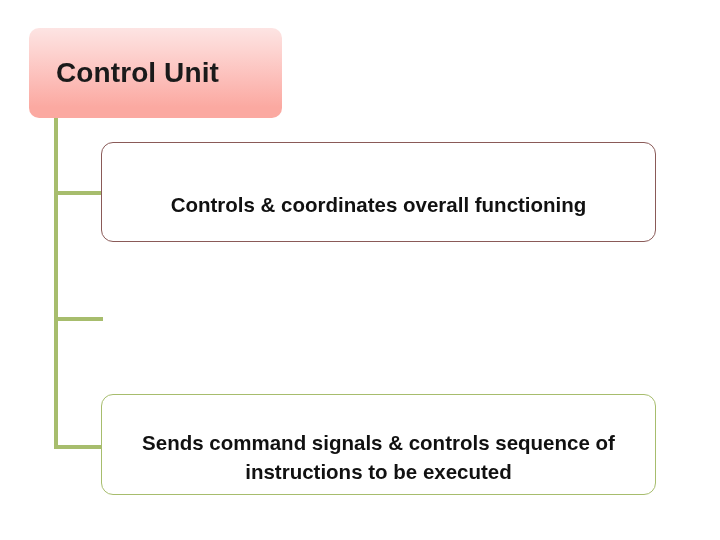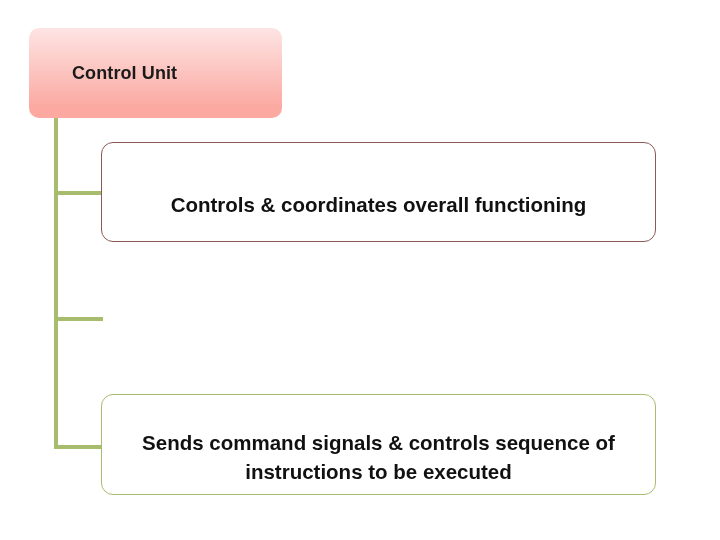--- a/index.html
+++ b/index.html
@@ -33,22 +33,22 @@
                 #fde4e3 0%,
                 #fdd4d1 25%,
                 #fcbcb7 60%,
                 #fba9a1 88%,
                 #fba9a1 100%);
     box-sizing: border-box;
     display: flex;
     align-items: center;
   }
   .root-label {
-    padding-left: 43px;
-    font-size: 18px;
+    padding-left: 27px;
+    font-size: 28px;
     font-weight: bold;
     color: #1a1a1a;
     letter-spacing: 0.1px;
     white-space: nowrap;
   }
 
   
   .conn-trunk {
     position: absolute;
     left: 54px;

